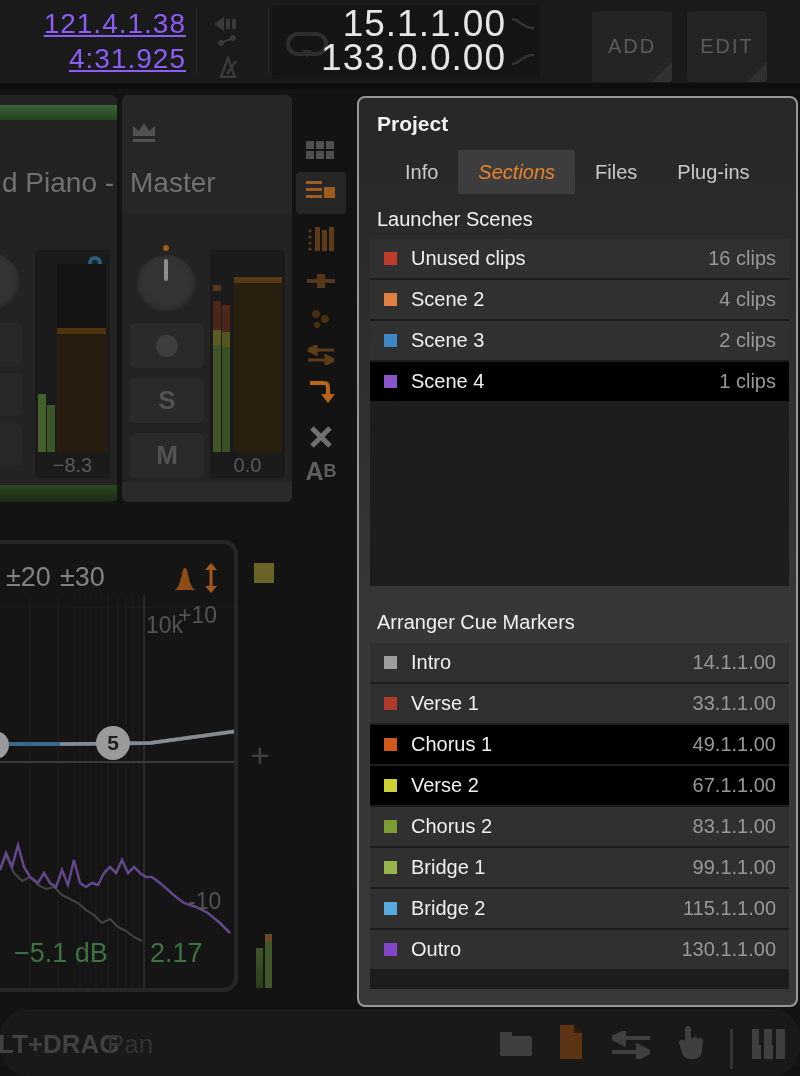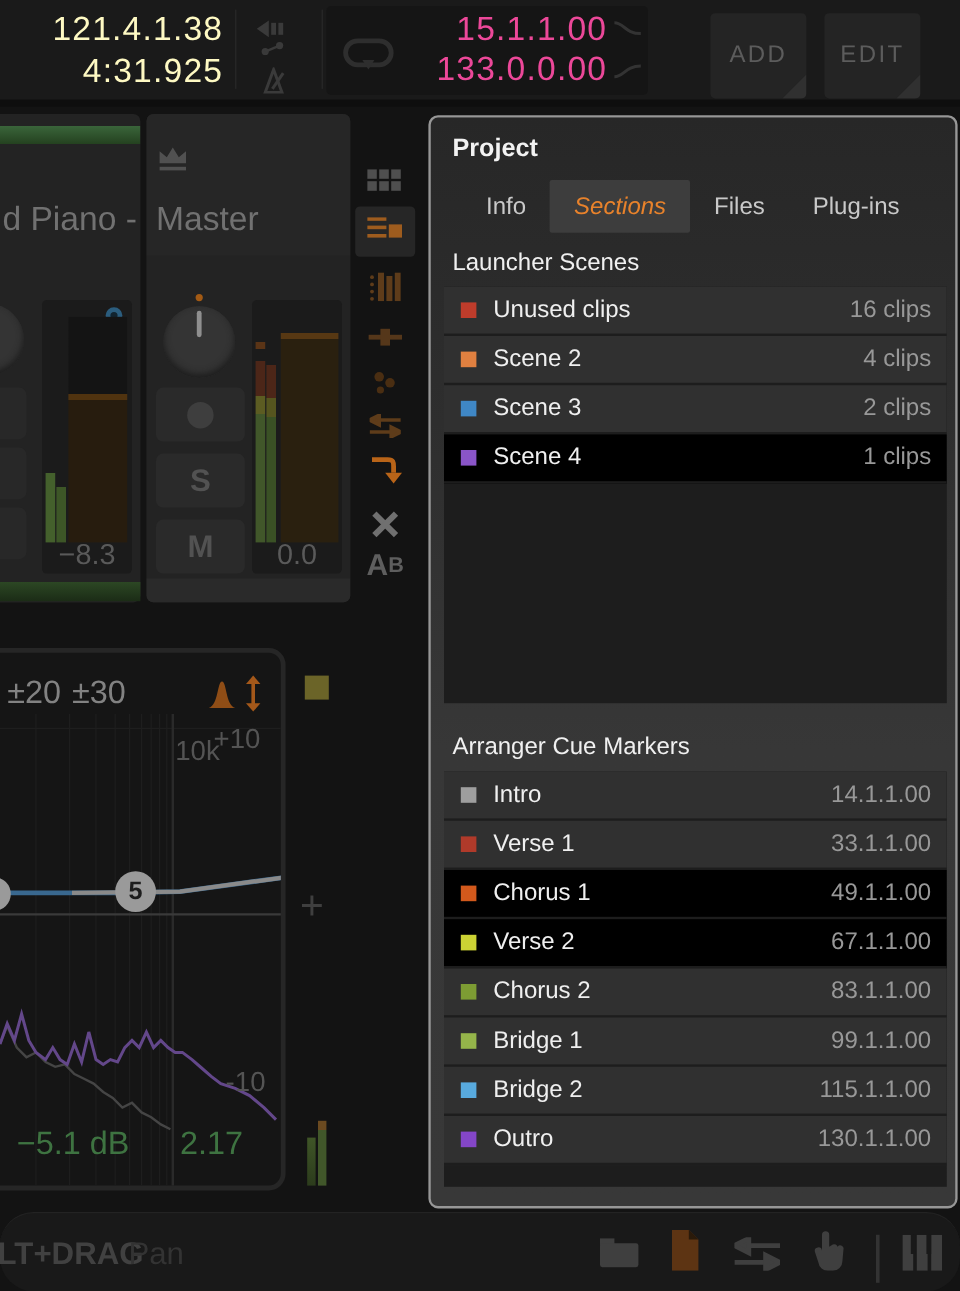--- a/index.html
+++ b/index.html
@@ -1,46 +1,46 @@
 <!DOCTYPE html>
 <html><head>
 <meta charset="utf-8">
 <style>
   html,body{margin:0;padding:0;background:#131313;}
   *{box-sizing:border-box;}
   .stage{position:relative;width:800px;height:1076px;overflow:hidden;
          font-family:"Liberation Sans","DejaVu Sans",sans-serif;background:#131313;}
   
   .topbar{position:absolute;left:0;top:0;width:800px;height:89px;background:#1a1a1a;border-bottom:6px solid #0e0e0e;}
-  .transport{position:absolute;left:0;top:6px;width:186px;text-align:right;color:#fef9c3;font-size:28px;line-height:35px;letter-spacing:1px;}
+  .transport{position:absolute;left:0;top:6px;width:186px;text-align:right;color:#8b5cf6;font-size:28px;line-height:35px;letter-spacing:1px;text-decoration:underline;}
   .vdiv{position:absolute;top:8px;width:1px;height:66px;background:#2a2a2a;}
   .tb-icon{position:absolute;}
   .loopbox{position:absolute;left:272px;top:5px;width:268px;height:74px;background:#151515;border-radius:4px;}
-  .loopnums{position:absolute;right:34px;top:2px;text-align:right;color:#ec4899;font-size:28px;line-height:34px;letter-spacing:1px;}
+  .loopnums{position:absolute;right:34px;top:2px;text-align:right;color:#e5e5e5;font-size:37px;line-height:34px;letter-spacing:1px;}
   .fadeicn{position:absolute;right:4px;}
   .tbtn{position:absolute;top:11px;width:80px;height:71px;background:#242424;border-radius:4px;color:#5c5c5c;
         font-size:20px;letter-spacing:2px;display:flex;align-items:center;justify-content:center;overflow:hidden;}
   .tbtn::after{content:"";position:absolute;right:0;bottom:0;border-style:solid;border-width:0 0 20px 20px;border-color:transparent transparent #303030 transparent;}
   
   .chan{position:absolute;top:95px;height:407px;background:#232323;border-radius:6px;overflow:hidden;}
   .ch1{left:-6px;width:123px;}
   .master{left:122px;width:170px;}
   .chan .cstrip{position:absolute;left:0;top:10px;width:100%;height:15px;background:linear-gradient(180deg,#3a653a,#24411f);}
   .chname{position:absolute;left:8px;top:72px;width:100%;color:#717171;font-size:28px;white-space:nowrap;overflow:hidden;}
   .mhead{position:absolute;left:0;top:0;width:100%;height:118px;background:#262626;}
   .knob{position:absolute;width:60px;height:60px;border-radius:50%;background:#343434;box-shadow:inset 0 -3px 6px #1c1c1c;}
   .knob .ptr{position:absolute;left:50%;top:4px;width:4px;height:22px;margin-left:-2px;background:#8f8f8f;border-radius:2px;}
   .kdot{position:absolute;width:6px;height:6px;border-radius:50%;background:#a35a14;}
   .mbtn{position:absolute;left:8px;width:74px;height:45px;background:#2a2a2a;border-radius:6px;color:#525252;
         font-size:26px;font-weight:bold;display:flex;align-items:center;justify-content:center;}
   .reccirc{width:22px;height:22px;border-radius:50%;background:#3e3e3e;}
   .fbox{position:absolute;top:155px;width:75px;height:228px;background:#1b1b1b;border-radius:4px;}
   .ftrack{position:absolute;top:14px;bottom:26px;background:#161616;}
   .meterbar{position:absolute;top:8px;bottom:26px;width:8px;}
-  .fval{position:absolute;left:0;bottom:1px;width:100%;text-align:center;color:#5a5a5a;font-size:24px;}
+  .fval{position:absolute;left:0;bottom:1px;width:100%;text-align:center;color:#5a5a5a;font-size:20px;}
   .bluering{position:absolute;width:14px;height:14px;border-radius:50%;border:4px solid #2b5d7e;background:#12242f;}
   .mfoot{position:absolute;left:0;bottom:0;width:100%;height:20px;background:#2a2a2a;}
   .ch1foot{position:absolute;left:0;top:485px;width:117px;height:16px;background:linear-gradient(180deg,#2c4724,#1b2c16);}
   .sidebtn{position:absolute;left:-22px;width:50px;height:43px;background:#282828;border-radius:6px;}
   
   .istrip{position:absolute;left:292px;top:95px;width:58px;height:410px;}
   .istrip .ic{position:absolute;left:50%;transform:translateX(-50%);display:flex;align-items:center;justify-content:center;}
   .icbg{position:absolute;left:4px;width:50px;height:42px;background:#262626;border-radius:4px;}
   .abtxt{color:#5e5e5e;font-weight:bold;font-size:25px;}
   .abtxt small{font-size:18px;vertical-align:-6px;}

